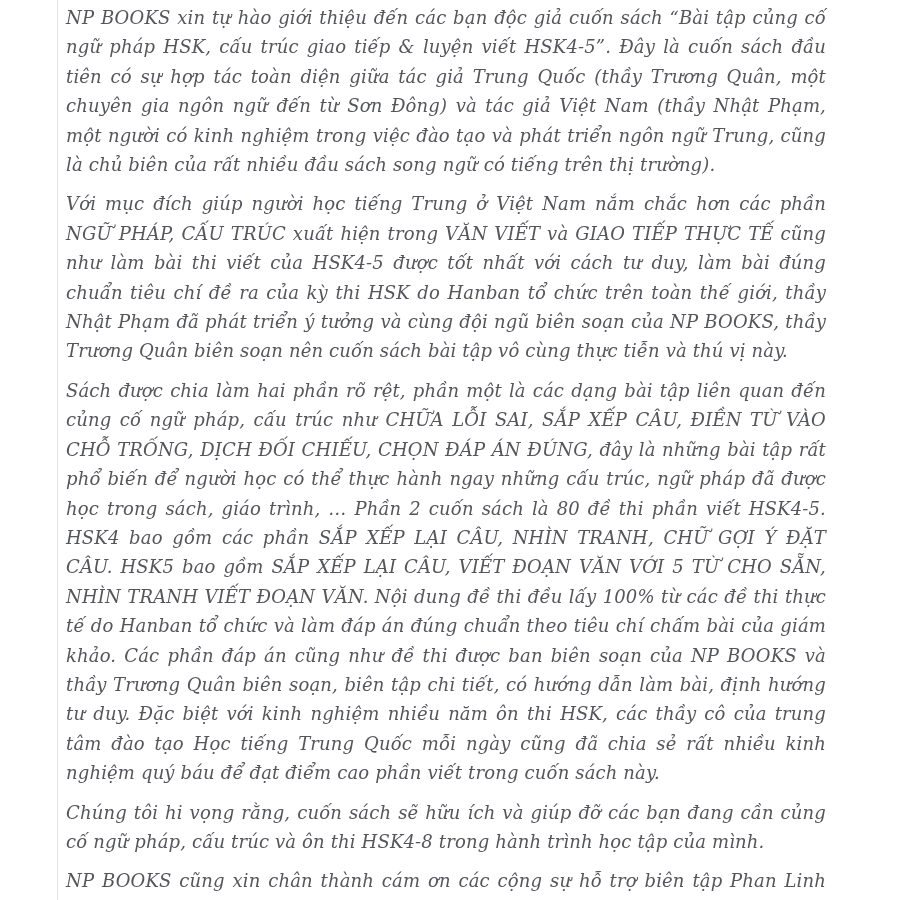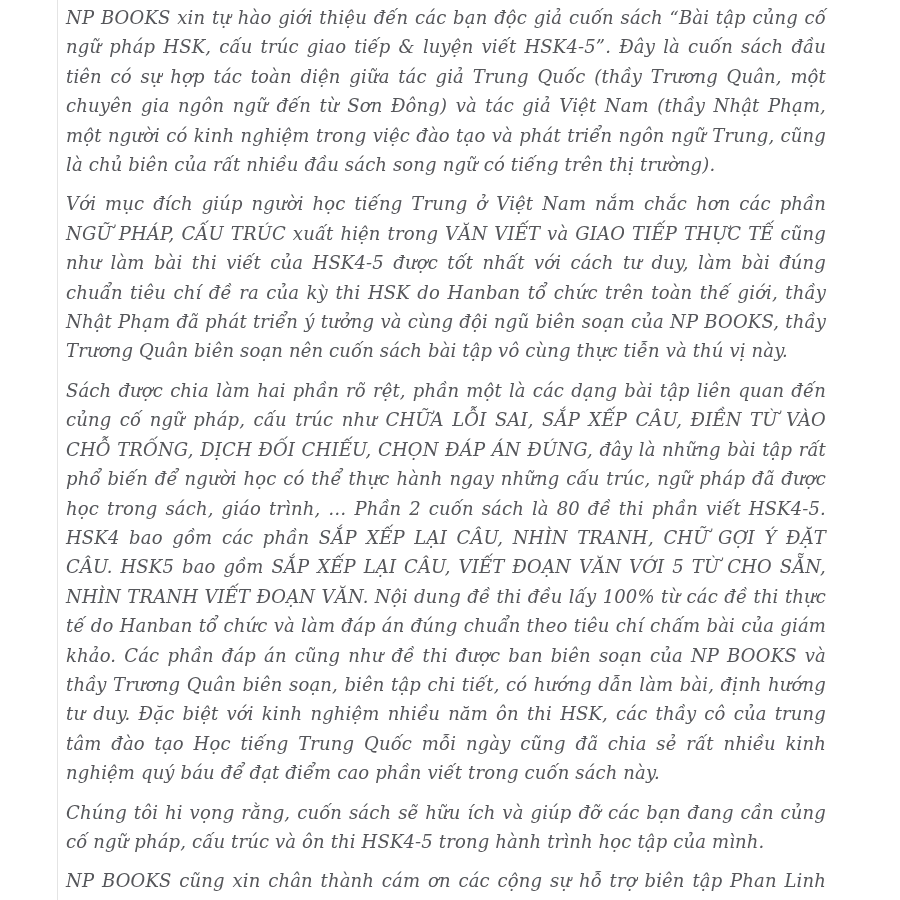--- a/index.html
+++ b/index.html
@@ -40,16 +40,16 @@
   }
 </style>
 </head>
 <body>
 
 <div class="page">
   <div class="page-edge"></div>
   <p>NP BOOKS xin tự hào giới thiệu đến các bạn độc giả cuốn sách “Bài tập củng cố ngữ pháp HSK, cấu trúc giao tiếp &amp; luyện viết HSK4-5”. Đây là cuốn sách đầu tiên có sự hợp tác toàn diện giữa tác giả Trung Quốc (thầy Trương Quân, một chuyên gia ngôn ngữ đến từ Sơn Đông) và tác giả Việt Nam (thầy Nhật Phạm, một người có kinh nghiệm trong việc đào tạo và phát triển ngôn ngữ Trung, cũng là chủ biên của rất nhiều đầu sách song ngữ có tiếng trên thị trường).</p>
   <p>Với mục đích giúp người học tiếng Trung ở Việt Nam nắm chắc hơn các phần NGỮ PHÁP, CẤU TRÚC xuất hiện trong VĂN VIẾT và GIAO TIẾP THỰC TẾ cũng như làm bài thi viết của HSK4-5 được tốt nhất với cách tư duy, làm bài đúng chuẩn tiêu chí đề ra của kỳ thi HSK do Hanban tổ chức trên toàn thế giới, thầy Nhật Phạm đã phát triển ý tưởng và cùng đội ngũ biên soạn của NP BOOKS, thầy Trương Quân biên soạn nên cuốn sách bài tập vô cùng thực tiễn và thú vị này.</p>
   <p>Sách được chia làm hai phần rõ rệt, phần một là các dạng bài tập liên quan đến củng cố ngữ pháp, cấu trúc như CHỮA LỖI SAI, SẮP XẾP CÂU, ĐIỀN TỪ VÀO CHỖ TRỐNG, DỊCH ĐỐI CHIẾU, CHỌN ĐÁP ÁN ĐÚNG, đây là những bài tập rất phổ biến để người học có thể thực hành ngay những cấu trúc, ngữ pháp đã được học trong sách, giáo trình, … Phần 2 cuốn sách là 80 đề thi phần viết HSK4-5. HSK4 bao gồm các phần SẮP XẾP LẠI CÂU, NHÌN TRANH, CHỮ GỢI Ý ĐẶT CÂU. HSK5 bao gồm SẮP XẾP LẠI CÂU, VIẾT ĐOẠN VĂN VỚI 5 TỪ CHO SẴN, NHÌN TRANH VIẾT ĐOẠN VĂN. Nội dung đề thi đều lấy 100% từ các đề thi thực tế do Hanban tổ chức và làm đáp án đúng chuẩn theo tiêu chí chấm bài của giám khảo. Các phần đáp án cũng như đề thi được ban biên soạn của NP BOOKS và thầy Trương Quân biên soạn, biên tập chi tiết, có hướng dẫn làm bài, định hướng tư duy. Đặc biệt với kinh nghiệm nhiều năm ôn thi HSK, các thầy cô của trung tâm đào tạo Học tiếng Trung Quốc mỗi ngày cũng đã chia sẻ rất nhiều kinh nghiệm quý báu để đạt điểm cao phần viết trong cuốn sách này.</p>
-  <p>Chúng tôi hi vọng rằng, cuốn sách sẽ hữu ích và giúp đỡ các bạn đang cần củng cố ngữ pháp, cấu trúc và ôn thi HSK4-5 trong hành trình học tập của mình.</p>
+  <p>Chúng tôi hi vọng rằng, cuốn sách sẽ hữu ích và giúp đỡ các bạn đang cần củng cố ngữ pháp, cấu trúc và ôn thi HSK4-8 trong hành trình học tập của mình.</p>
   <p>NP BOOKS cũng xin chân thành cám ơn các cộng sự hỗ trợ biên tập Phan Linh Chi, Nguyễn Hà Nhiên, Dương Ngọc Thảo, Nông Thu Hằng, Nguyễn Thu Hương.</p>
 
 </div>
 
 </body></html>

